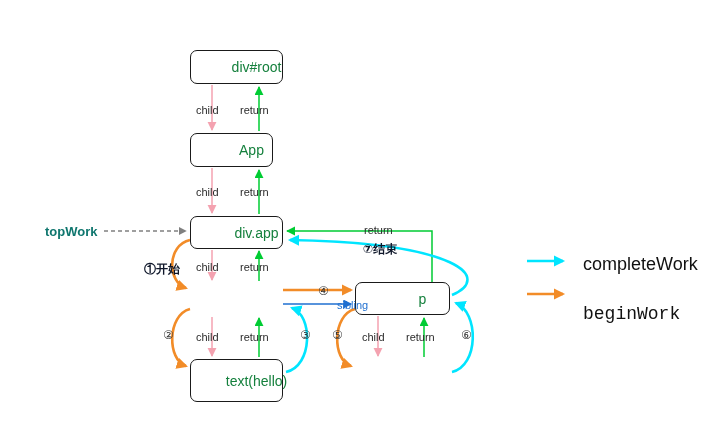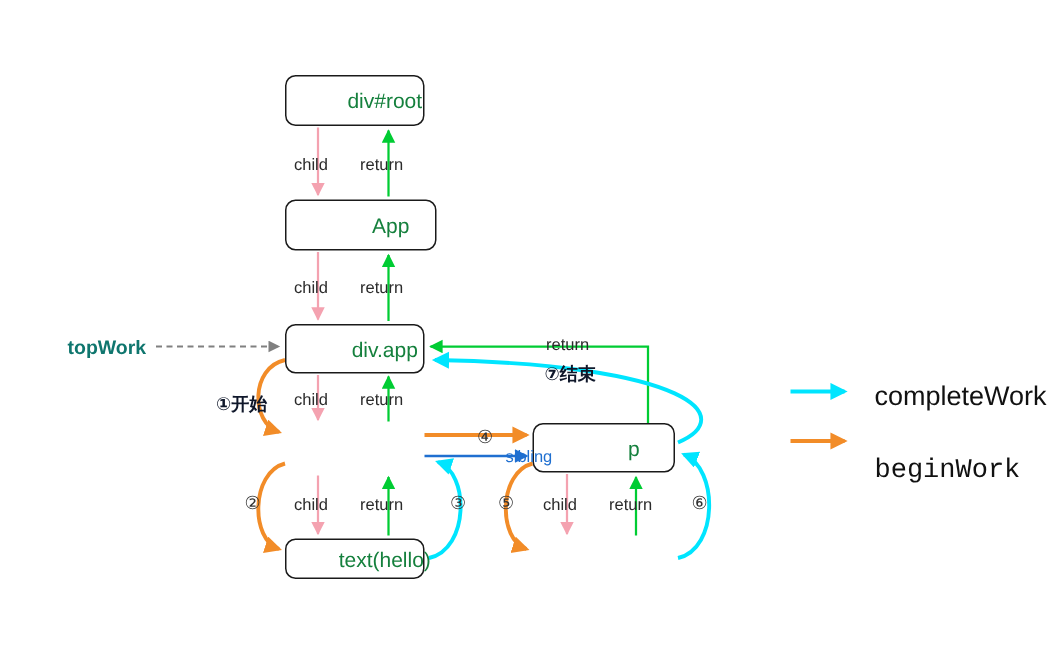--- a/index.html
+++ b/index.html
@@ -152,27 +152,27 @@
 
     <g>
       <line x1="527" y1="261" x2="563" y2="261" stroke="#00e5ff" stroke-width="2.6" marker-end="url(#ah-cyan)"></line>
       <line x1="527" y1="294" x2="563" y2="294" stroke="#f28c28" stroke-width="2.6" marker-end="url(#ah-orange)"></line>
     </g>
   </svg>
 
   <div class="node-box" style="left:190px;top:50px;width:93px;height:34px;">
     <span>div#root</span>
   </div>
-  <div class="node-box" style="left:190px;top:133px;width:101px;height:34px;">
+  <div class="node-box" style="left:190px;top:133px;width:83px;height:34px;">
     <span>App</span>
   </div>
   <div class="node-box" style="left:190px;top:216px;width:93px;height:33px;">
     <span>div.app</span>
   </div>
-  <div class="node-box" style="left:190px;top:359px;width:93px;height:27px;">
+  <div class="node-box" style="left:190px;top:359px;width:93px;height:43px;">
     <span>text(hello)</span>
   </div>
   <div class="node-box" style="left:355px;top:282px;width:95px;height:33px;">
     <span>p</span>
   </div>
 
   <div class="edge-label" style="left:196px;top:104px;">child</div>
   <div class="edge-label" style="left:240px;top:104px;">return</div>
   <div class="edge-label" style="left:196px;top:186px;">child</div>
   <div class="edge-label" style="left:240px;top:186px;">return</div>
@@ -181,21 +181,21 @@
   <div class="edge-label" style="left:196px;top:331px;">child</div>
   <div class="edge-label" style="left:240px;top:331px;">return</div>
   <div class="edge-label" style="left:362px;top:331px;">child</div>
   <div class="edge-label" style="left:406px;top:331px;">return</div>
   <div class="edge-label" style="left:364px;top:224px;">return</div>
 
   <div class="sibling-label" style="left:297px;top:299px;margin-left:40px;">sibling</div>
 
   <div class="topwork-label" style="left:45px;top:224px;">topWork</div>
 
-  <div class="step-label cn" style="left:144px;top:261px;">①开始</div>
+  <div class="step-label cn" style="left:144px;top:261px;font-family:Liberation Mono, monospace;">①开始</div>
   <div class="step-label" style="left:163px;top:328px;">②</div>
   <div class="step-label" style="left:300px;top:328px;">③</div>
   <div class="step-label" style="left:318px;top:284px;">④</div>
   <div class="step-label" style="left:332px;top:328px;">⑤</div>
   <div class="step-label" style="left:461px;top:328px;">⑥</div>
   <div class="step-label cn" style="left:363px;top:241px;">⑦结束</div>
 
   <div class="legend-label" style="left:583px;top:254px;">completeWork</div>
   <div class="legend-label" style="left:583px;top:304px;font-family:Liberation Mono, monospace;">beginWork</div>
 

